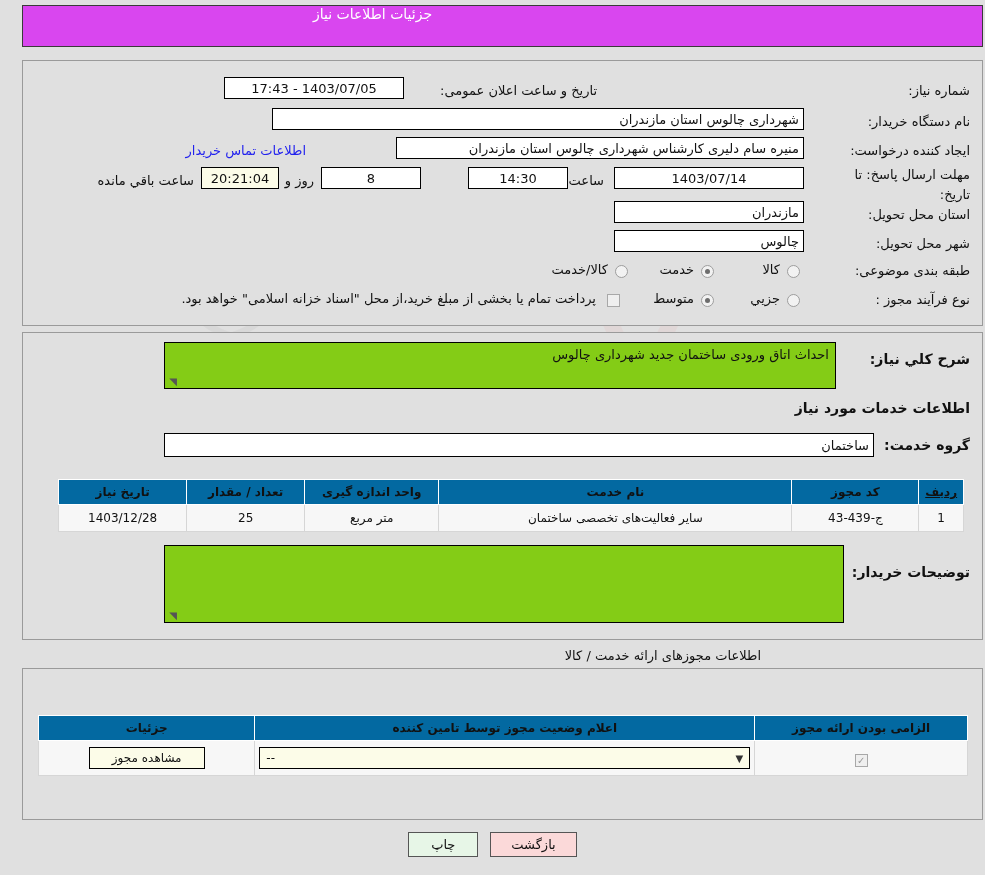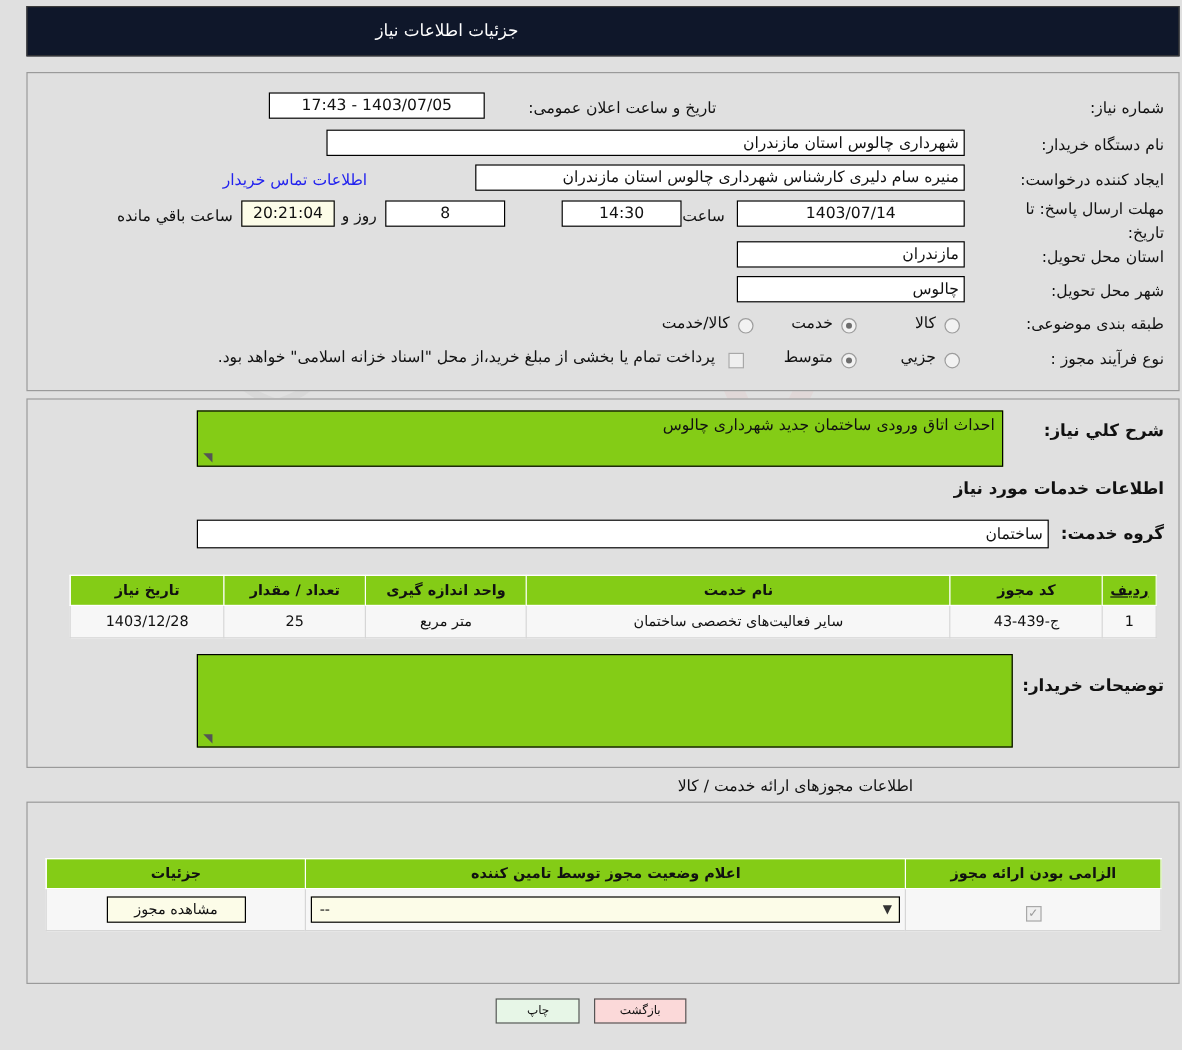--- a/index.html
+++ b/index.html
@@ -54,25 +54,24 @@
     height: 110px;
   }
 
   
   .titlebar {
     position: absolute;
     left: 22px;
     top: 5px;
     width: 961px;
     height: 42px;
-    background: #0f172a;
+    background: #d946ef;
     border: 1px solid #3a3a3a;
     box-sizing: border-box;
     display: flex;
-    align-items: center;
     justify-content: flex-start;
     padding-left: 0;
     padding-right: 0;
     z-index: 2;
   }
   .titlebar .t-inner {
     width: 100%;
     text-align: center;
     color: #ffffff;
     font-size: 14px;
@@ -178,21 +177,21 @@
   }
 
   
   table.grid {
     position: absolute;
     border-collapse: collapse;
     font-size: 12px;
     background: #fff;
   }
   table.grid th {
-    background: #84cc16;
+    background: #0369a1;
     border: 1px solid #ffffff;
     font-weight: bold;
     color: #111;
     padding: 5px 4px;
     text-align: center;
     font-size: 12px;
   }
   table.grid td {
     background: #f7f7f7;
     border: 1px solid #d6d6d6;
@@ -234,21 +233,21 @@
     position: absolute;
     left: 0; right: 0;
     top: 832px;
     display: flex;
     justify-content: center;
     gap: 12px;
     z-index: 3;
   }
   .fbtn {
     border: 1px solid #555;
-    font-size: 10px;
+    font-size: 13px;
     padding: 4px 20px;
     box-sizing: border-box;
     min-width: 70px;
     text-align: center;
   }
   .fbtn.print  { background: #e7f6e7; }
   .fbtn.back   { background: #fbd9d9; }
 </style>
 </head>
 <body>

